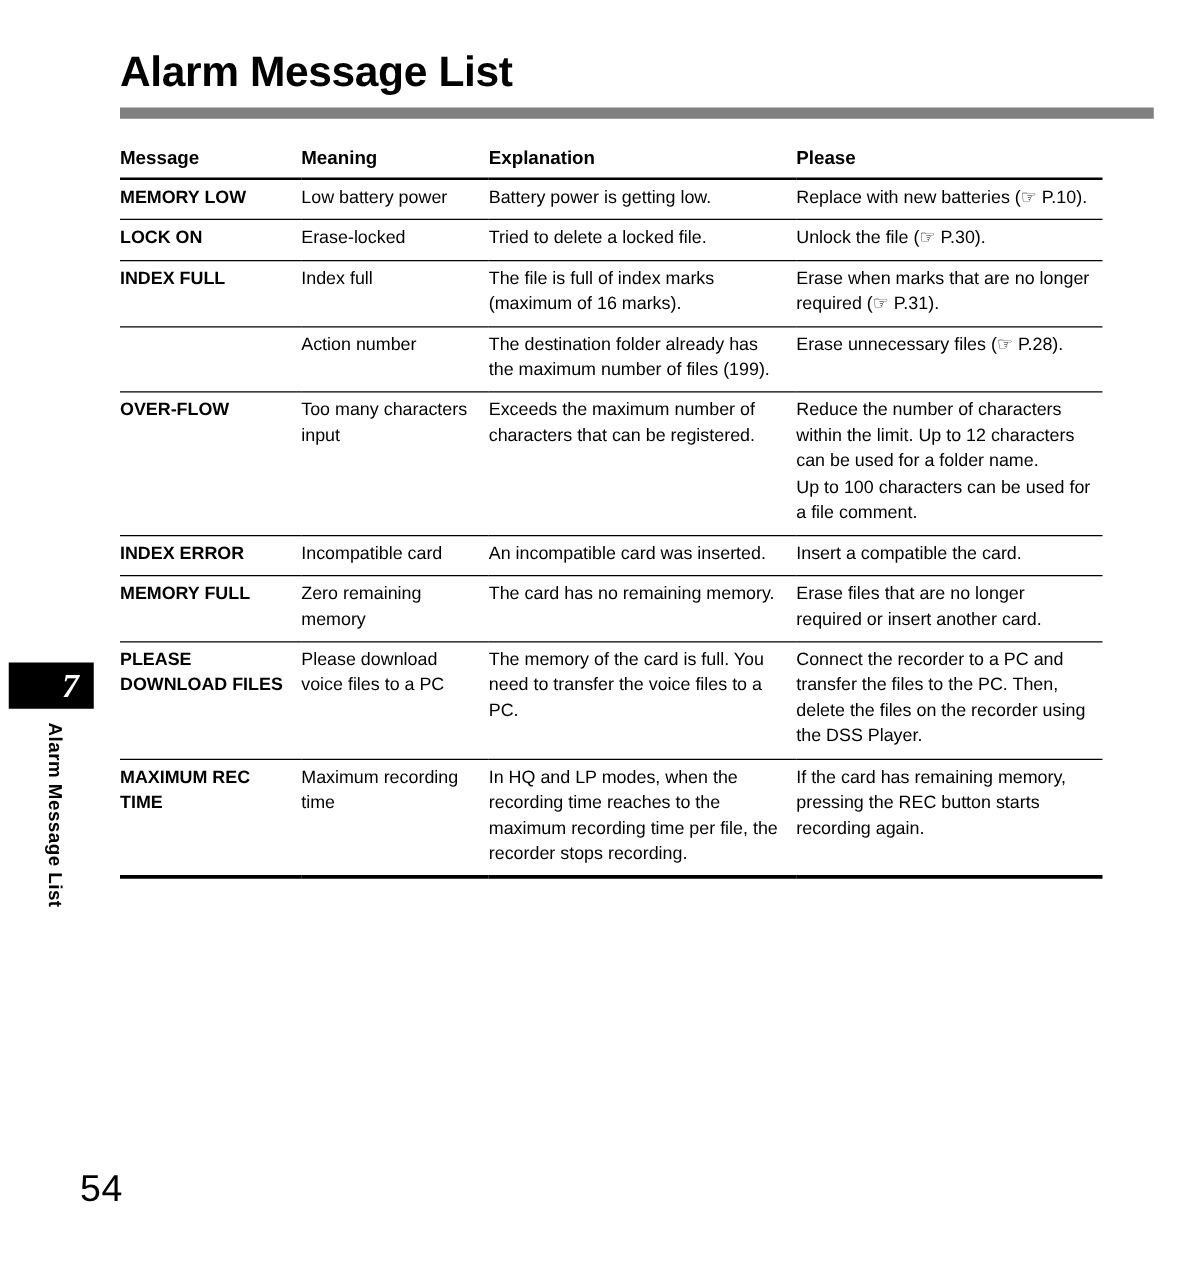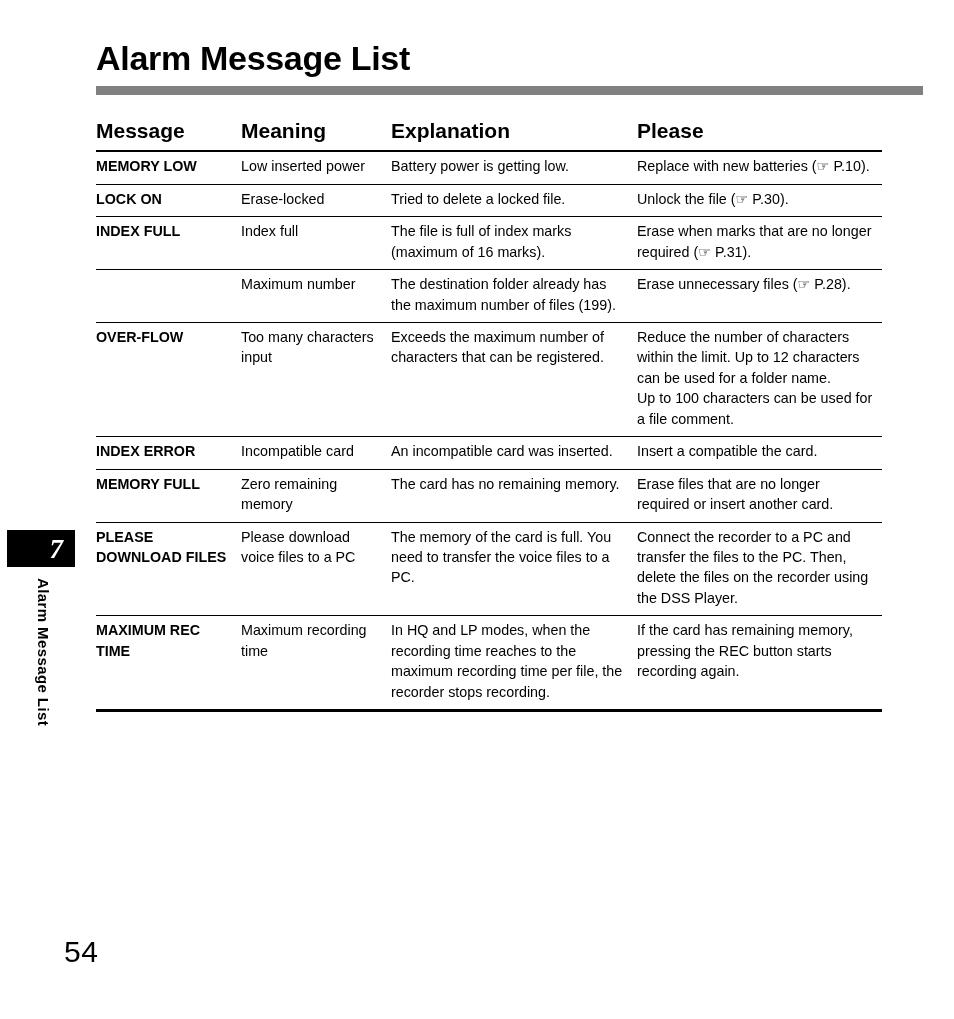--- a/index.html
+++ b/index.html
@@ -102,21 +102,21 @@
   table#alarm-table td {
     vertical-align: top;
     text-align: left;
     padding: 4px 9px 7px 0;
     background-clip: padding-box;
   }
 
   
   table#alarm-table th {
     font-weight: bold;
-    font-size: 21px;
+    font-size: 15px;
     padding-bottom: 4px;
   }
   .rule-b { border-bottom: 2px solid #000000; }
   .rule-b-thin { border-bottom: 1.6px solid #000000; }
   .rule-b-thick { border-bottom: 3px solid #000000; }
   .no-rule { border-bottom: none; }
 
   td.msg, th.msg {
     font-weight: bold;
   }
@@ -152,39 +152,39 @@
         <tr>
           <th class="msg rule-b">Message</th>
           <th class="rule-b">Meaning</th>
           <th class="rule-b">Explanation</th>
           <th class="rule-b">Please</th>
         </tr>
       </thead>
       <tbody id="alarm-table-body">
           <tr>
             <td class="msg rule-b-thin">MEMORY LOW</td>
-            <td class="rule-b-thin">Low inserted power</td>
+            <td class="rule-b-thin">Low battery power</td>
             <td class="rule-b-thin">Battery power is getting low.</td>
             <td class="rule-b-thin">Replace with new batteries (☞ P.10).</td>
           </tr>
           <tr>
             <td class="msg rule-b-thin">LOCK ON</td>
             <td class="rule-b-thin">Erase-locked</td>
             <td class="rule-b-thin">Tried to delete a locked file.</td>
             <td class="rule-b-thin">Unlock the file (☞ P.30).</td>
           </tr>
           <tr>
             <td class="msg rule-b-thin">INDEX FULL</td>
             <td class="rule-b-thin">Index full</td>
             <td class="rule-b-thin">The file is full of index marks (maximum of 16 marks).</td>
             <td class="rule-b-thin">Erase when marks that are no longer required (☞ P.31).</td>
           </tr>
           <tr>
             <td class="msg rule-b-thin">&nbsp;</td>
-            <td class="rule-b-thin">Maximum number</td>
+            <td class="rule-b-thin">Action number</td>
             <td class="rule-b-thin">The destination folder already has the maximum number of files (199).</td>
             <td class="rule-b-thin">Erase unnecessary files (☞ P.28).</td>
           </tr>
           <tr>
             <td class="msg rule-b-thin">OVER-FLOW</td>
             <td class="rule-b-thin">Too many characters input</td>
             <td class="rule-b-thin">Exceeds the maximum number of characters that can be registered.</td>
             <td class="rule-b-thin">Reduce the number of characters within the limit. Up to 12 characters can be used for a folder name.<br>Up to 100 characters can be used for a file comment.</td>
           </tr>
           <tr>

